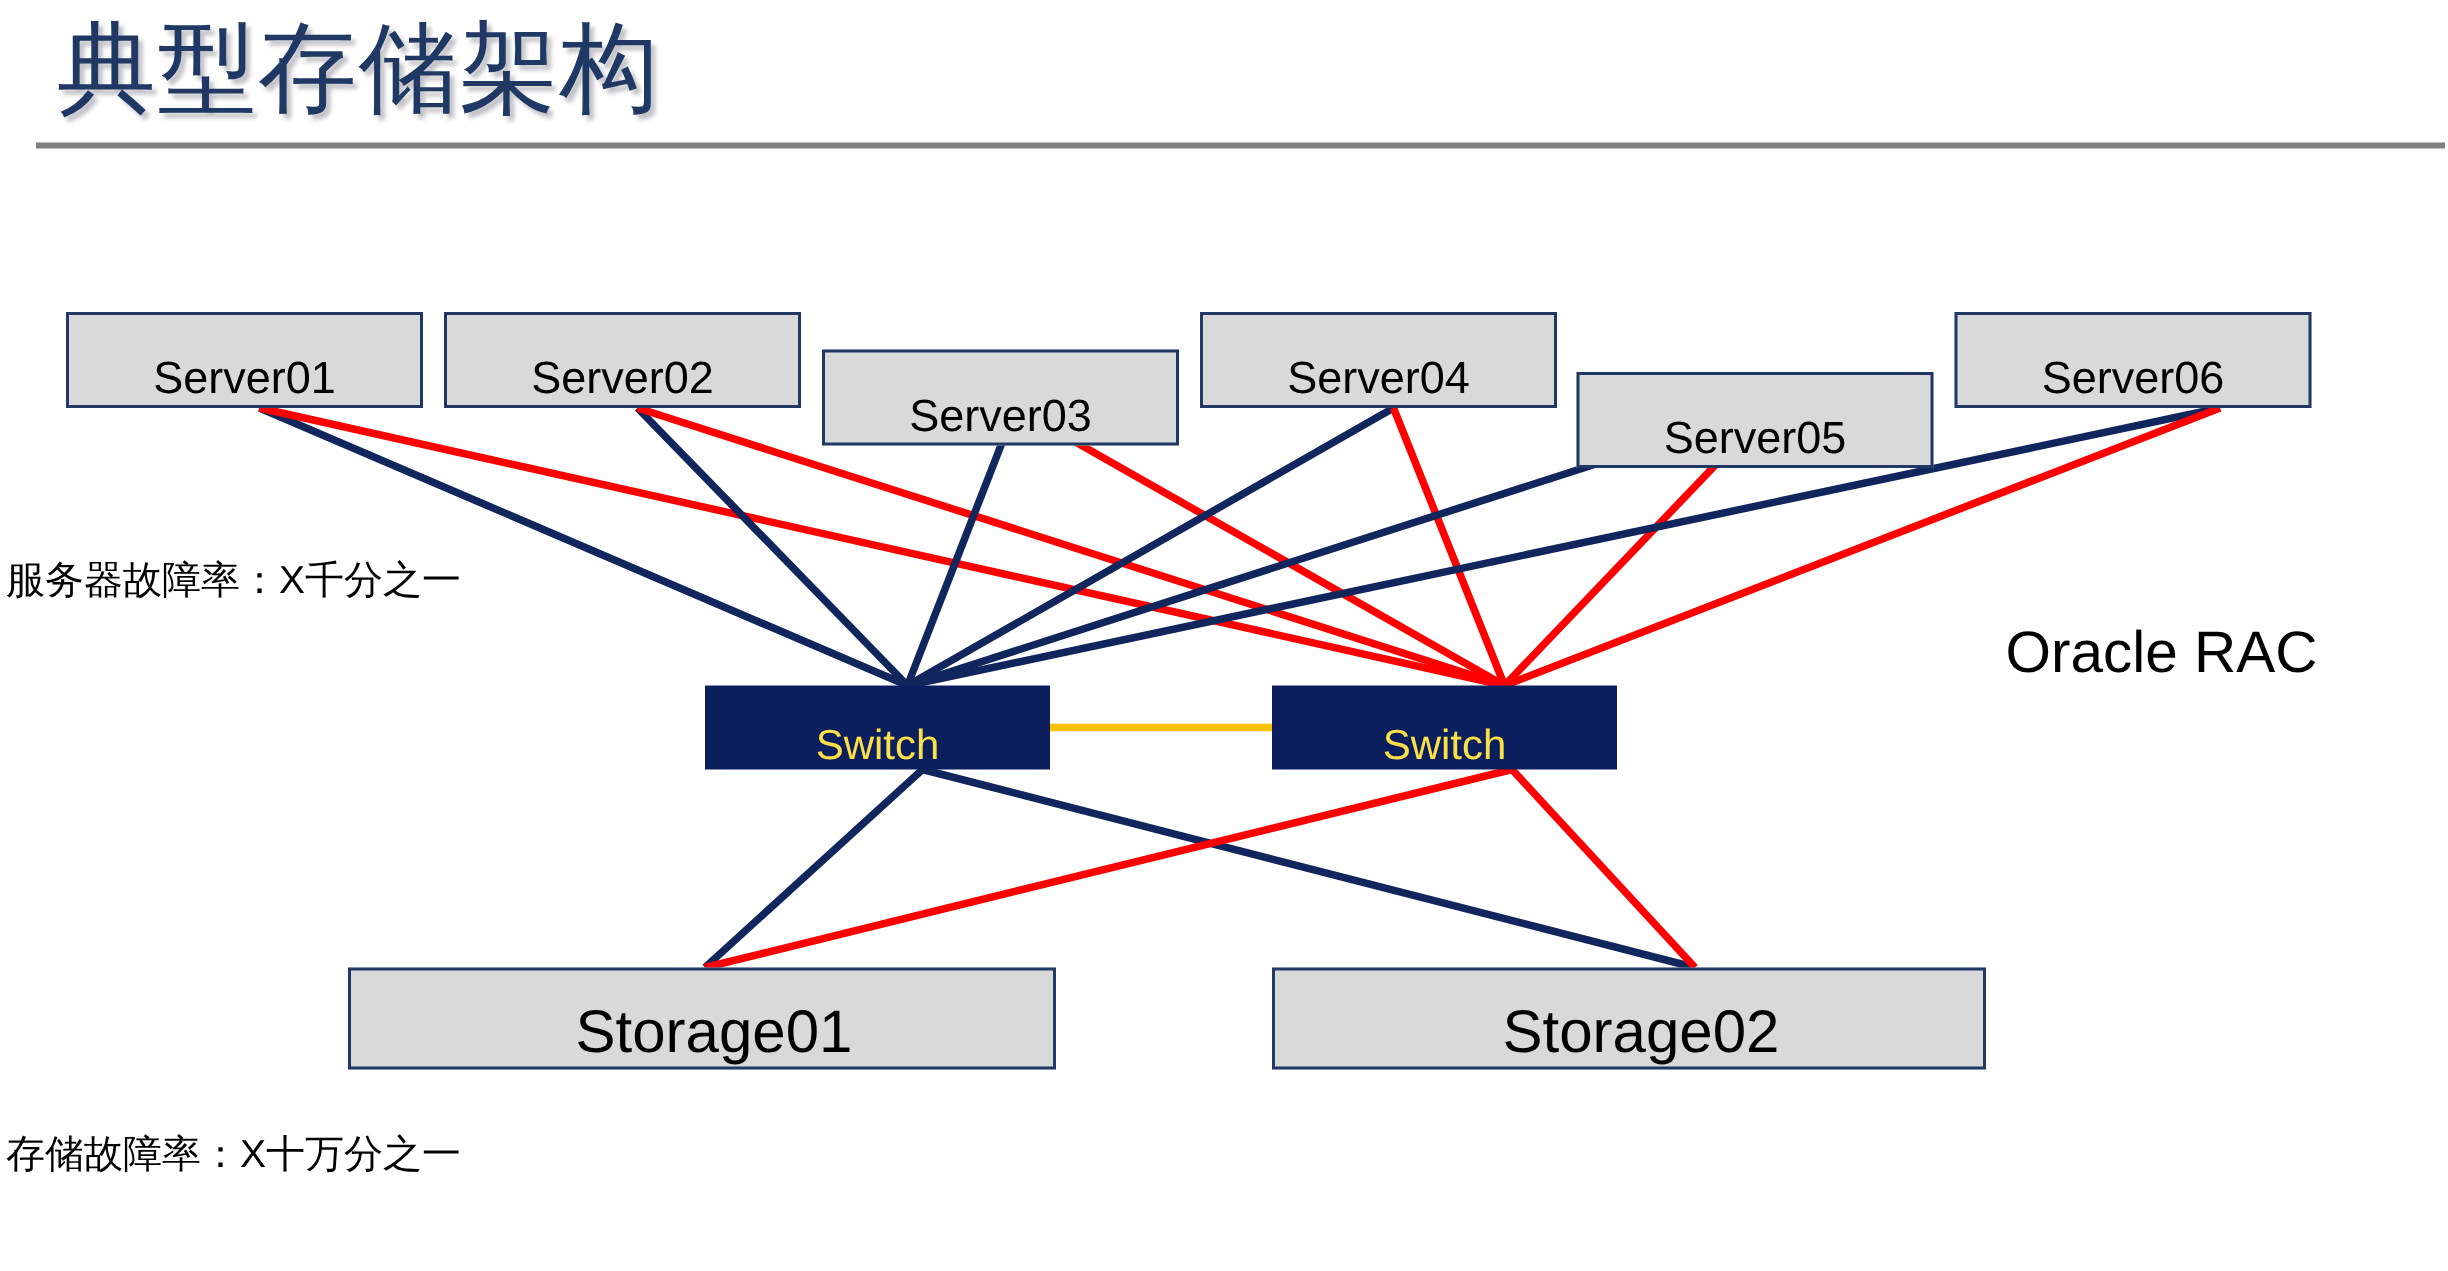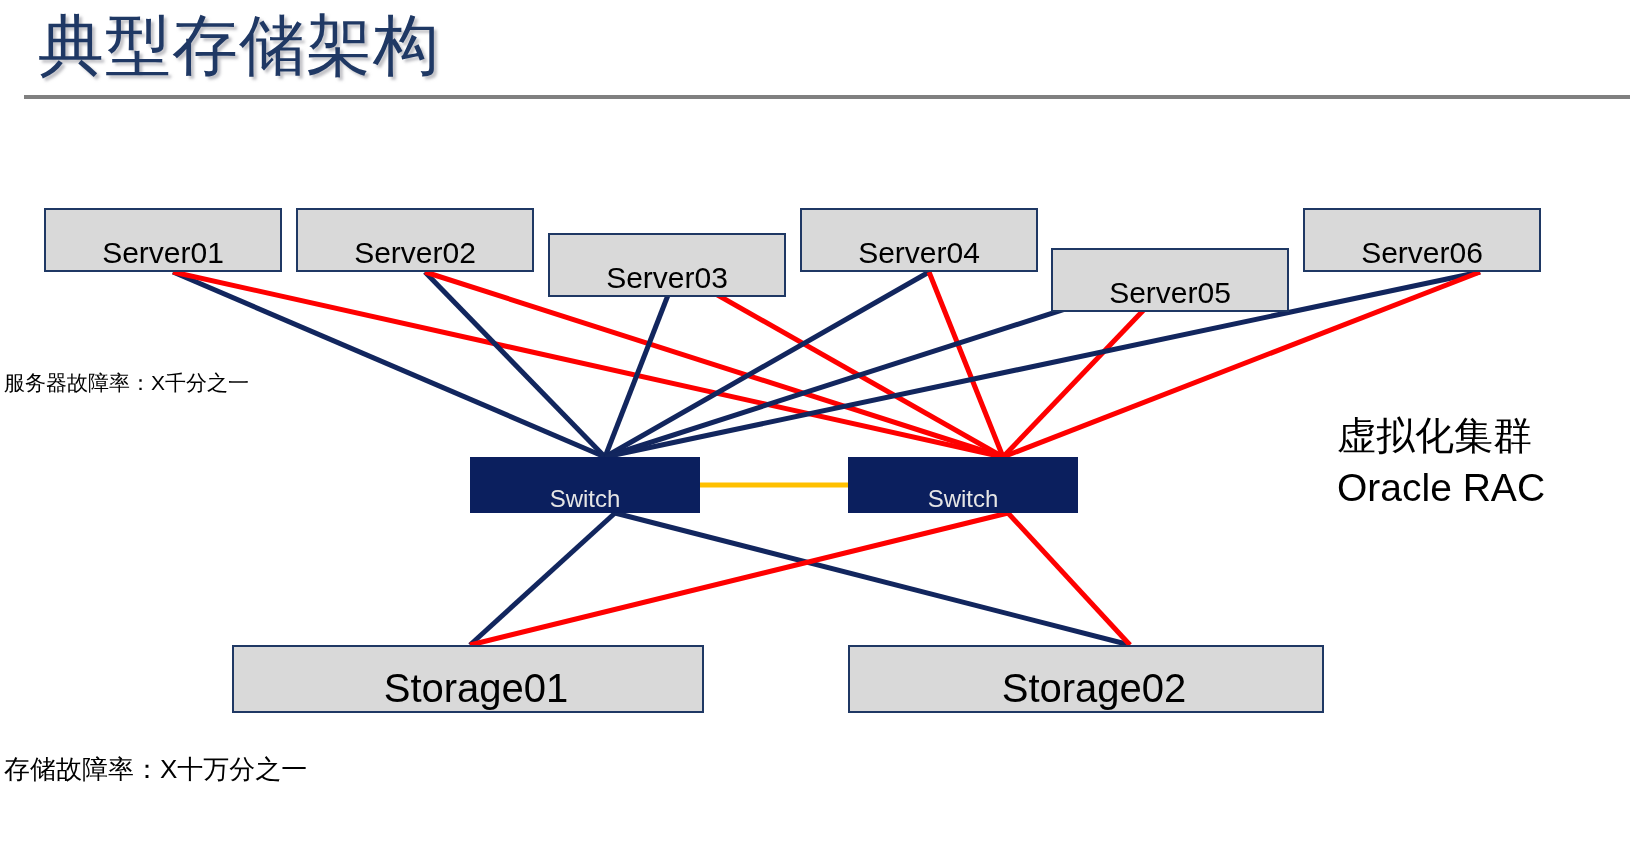--- a/index.html
+++ b/index.html
@@ -57,40 +57,40 @@
   }
   .server {
     background: #d9d9d9;
     border: 2px solid #1f3864;
     color: #000000;
     font-size: 30px;
   }
   .switch {
     background: #0b1f5e;
     border: none;
-    color: #e5e5e5;
-    font-size: 24px;
+    color: #fde047;
+    font-size: 28px;
   }
   .storage {
     background: #d9d9d9;
     border: 2px solid #1f3864;
     color: #000000;
     font-size: 40px;
     padding-left: 16px;
   }
   
   .note {
     position: absolute;
     color: #000000;
     white-space: nowrap;
   }
   #note-server {
     left: 4px;
     top: 369px;
-    font-size: 21px;
+    font-size: 26px;
   }
   #note-storage {
     left: 4px;
     top: 752px;
     font-size: 26px;
   }
   #cluster-note {
     position: absolute;
     left: 1337px;
     top: 410px;
@@ -161,17 +161,16 @@
       </div>
       <div class="node storage" style="left: 848px; top: 645px; width: 476px; height: 68px;">
         <span>Storage02</span>
       </div>
     </div>
 
   <div class="note" id="note-server">服务器故障率：X千分之一</div>
   <div class="note" id="note-storage">存储故障率：X十万分之一</div>
 
   <div id="cluster-note">
-    <div>虚拟化集群</div>
     <div>Oracle RAC</div>
   </div>
 
 </div>
 
 </body></html>

